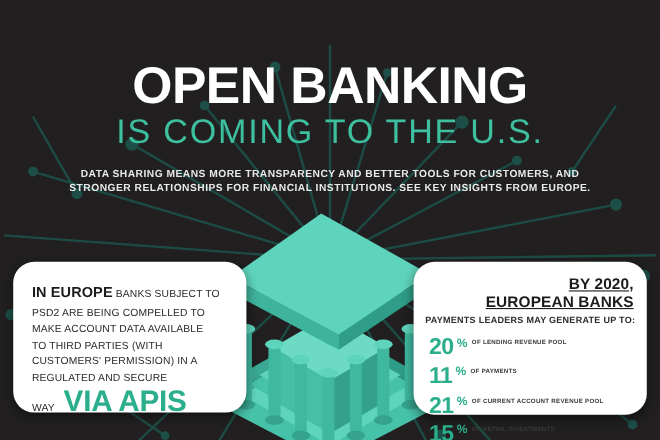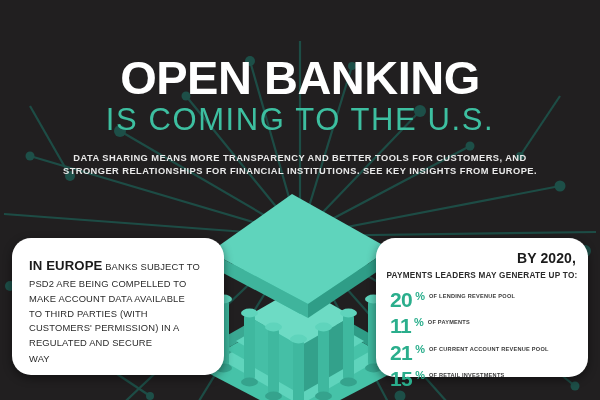--- a/index.html
+++ b/index.html
@@ -63,21 +63,21 @@
   #via-apis {
     font-size:27px; font-weight:bold; color:#2aae8c;
     letter-spacing:-0.2px; line-height:1;
   }
 
   #right-head {
     padding:12px 12px 0 12px; text-align:right;
   }
   #rh1, #rh2 {
     font-size:14px; font-weight:bold; color:#1b1b1b;
-    letter-spacing:0.1px; line-height:1.16;
+    letter-spacing:0.1px; line-height:1.16;text-decoration:underline;
   }
   #right-sub {
     margin-top:4px; text-align:center;
     font-size:8.2px; font-weight:bold; color:#2b2b2b;
     letter-spacing:0.25px; line-height:1.42;
   }
 
   #stats {
     display:grid; grid-template-columns:1fr;
     gap:7px 4px; padding:8px 10px 0 14px;
@@ -226,27 +226,29 @@
   <div class="hdr" id="deck">
     <div>DATA SHARING MEANS MORE TRANSPARENCY AND BETTER TOOLS FOR CUSTOMERS, AND</div>
     <div>STRONGER RELATIONSHIPS FOR FINANCIAL INSTITUTIONS. SEE KEY INSIGHTS FROM EUROPE.</div>
   </div>
 
   <div class="card" id="card-left">
     <div id="left-body">
       <span class="lede">IN EUROPE</span><span> BANKS SUBJECT TO PSD2 ARE BEING COMPELLED TO MAKE ACCOUNT DATA AVAILABLE TO THIRD PARTIES (WITH CUSTOMERS' PERMISSION) IN A REGULATED AND SECURE</span>
       <div id="via-line">
         <span class="way">WAY</span>
+        <span id="via-apis">VIA APIS</span>
       </div>
     </div>
   </div>
 
   <div class="card" id="card-right">
     <div id="right-head">
       <div id="rh1">BY 2020,</div>
+      <div id="rh2">EUROPEAN BANKS</div>
     </div>
     <div id="right-sub">
       <div>PAYMENTS LEADERS MAY GENERATE UP TO:</div>
     </div>
     <div id="stats">
       <div class="stat">
         <span class="num">20</span>
         <span class="pct">%</span>
         <span class="lbl">OF LENDING REVENUE POOL</span>
       </div>

